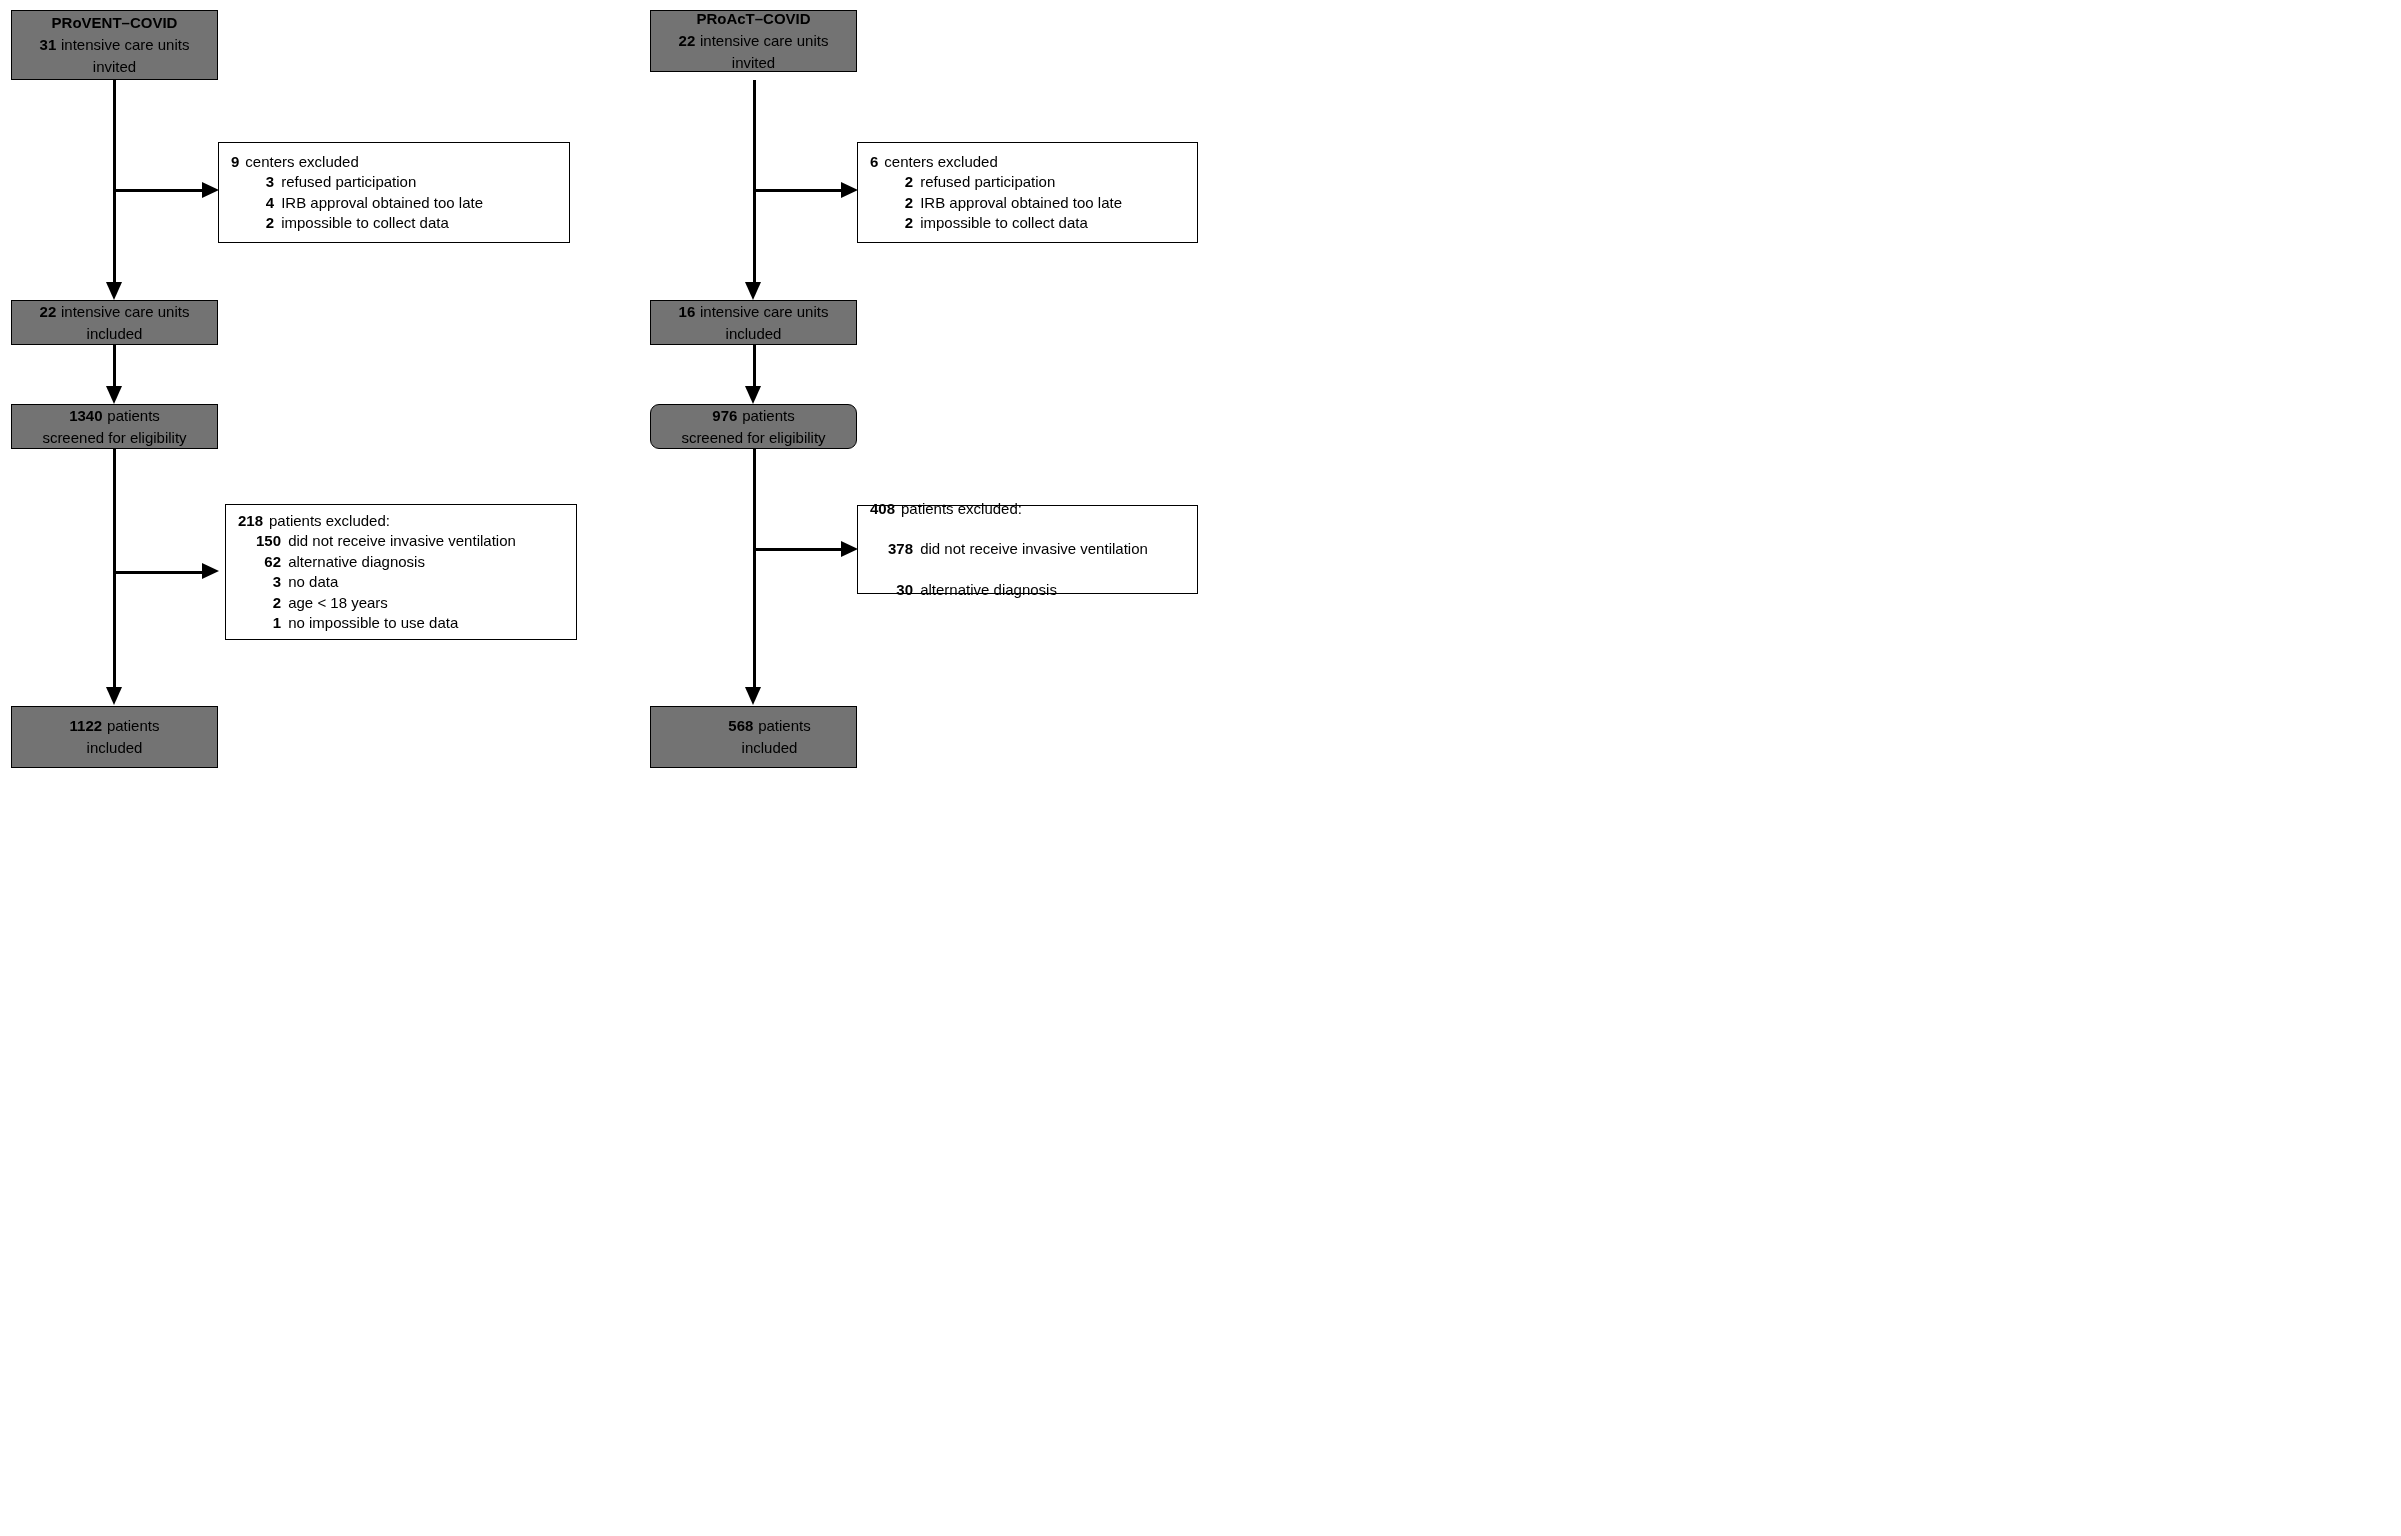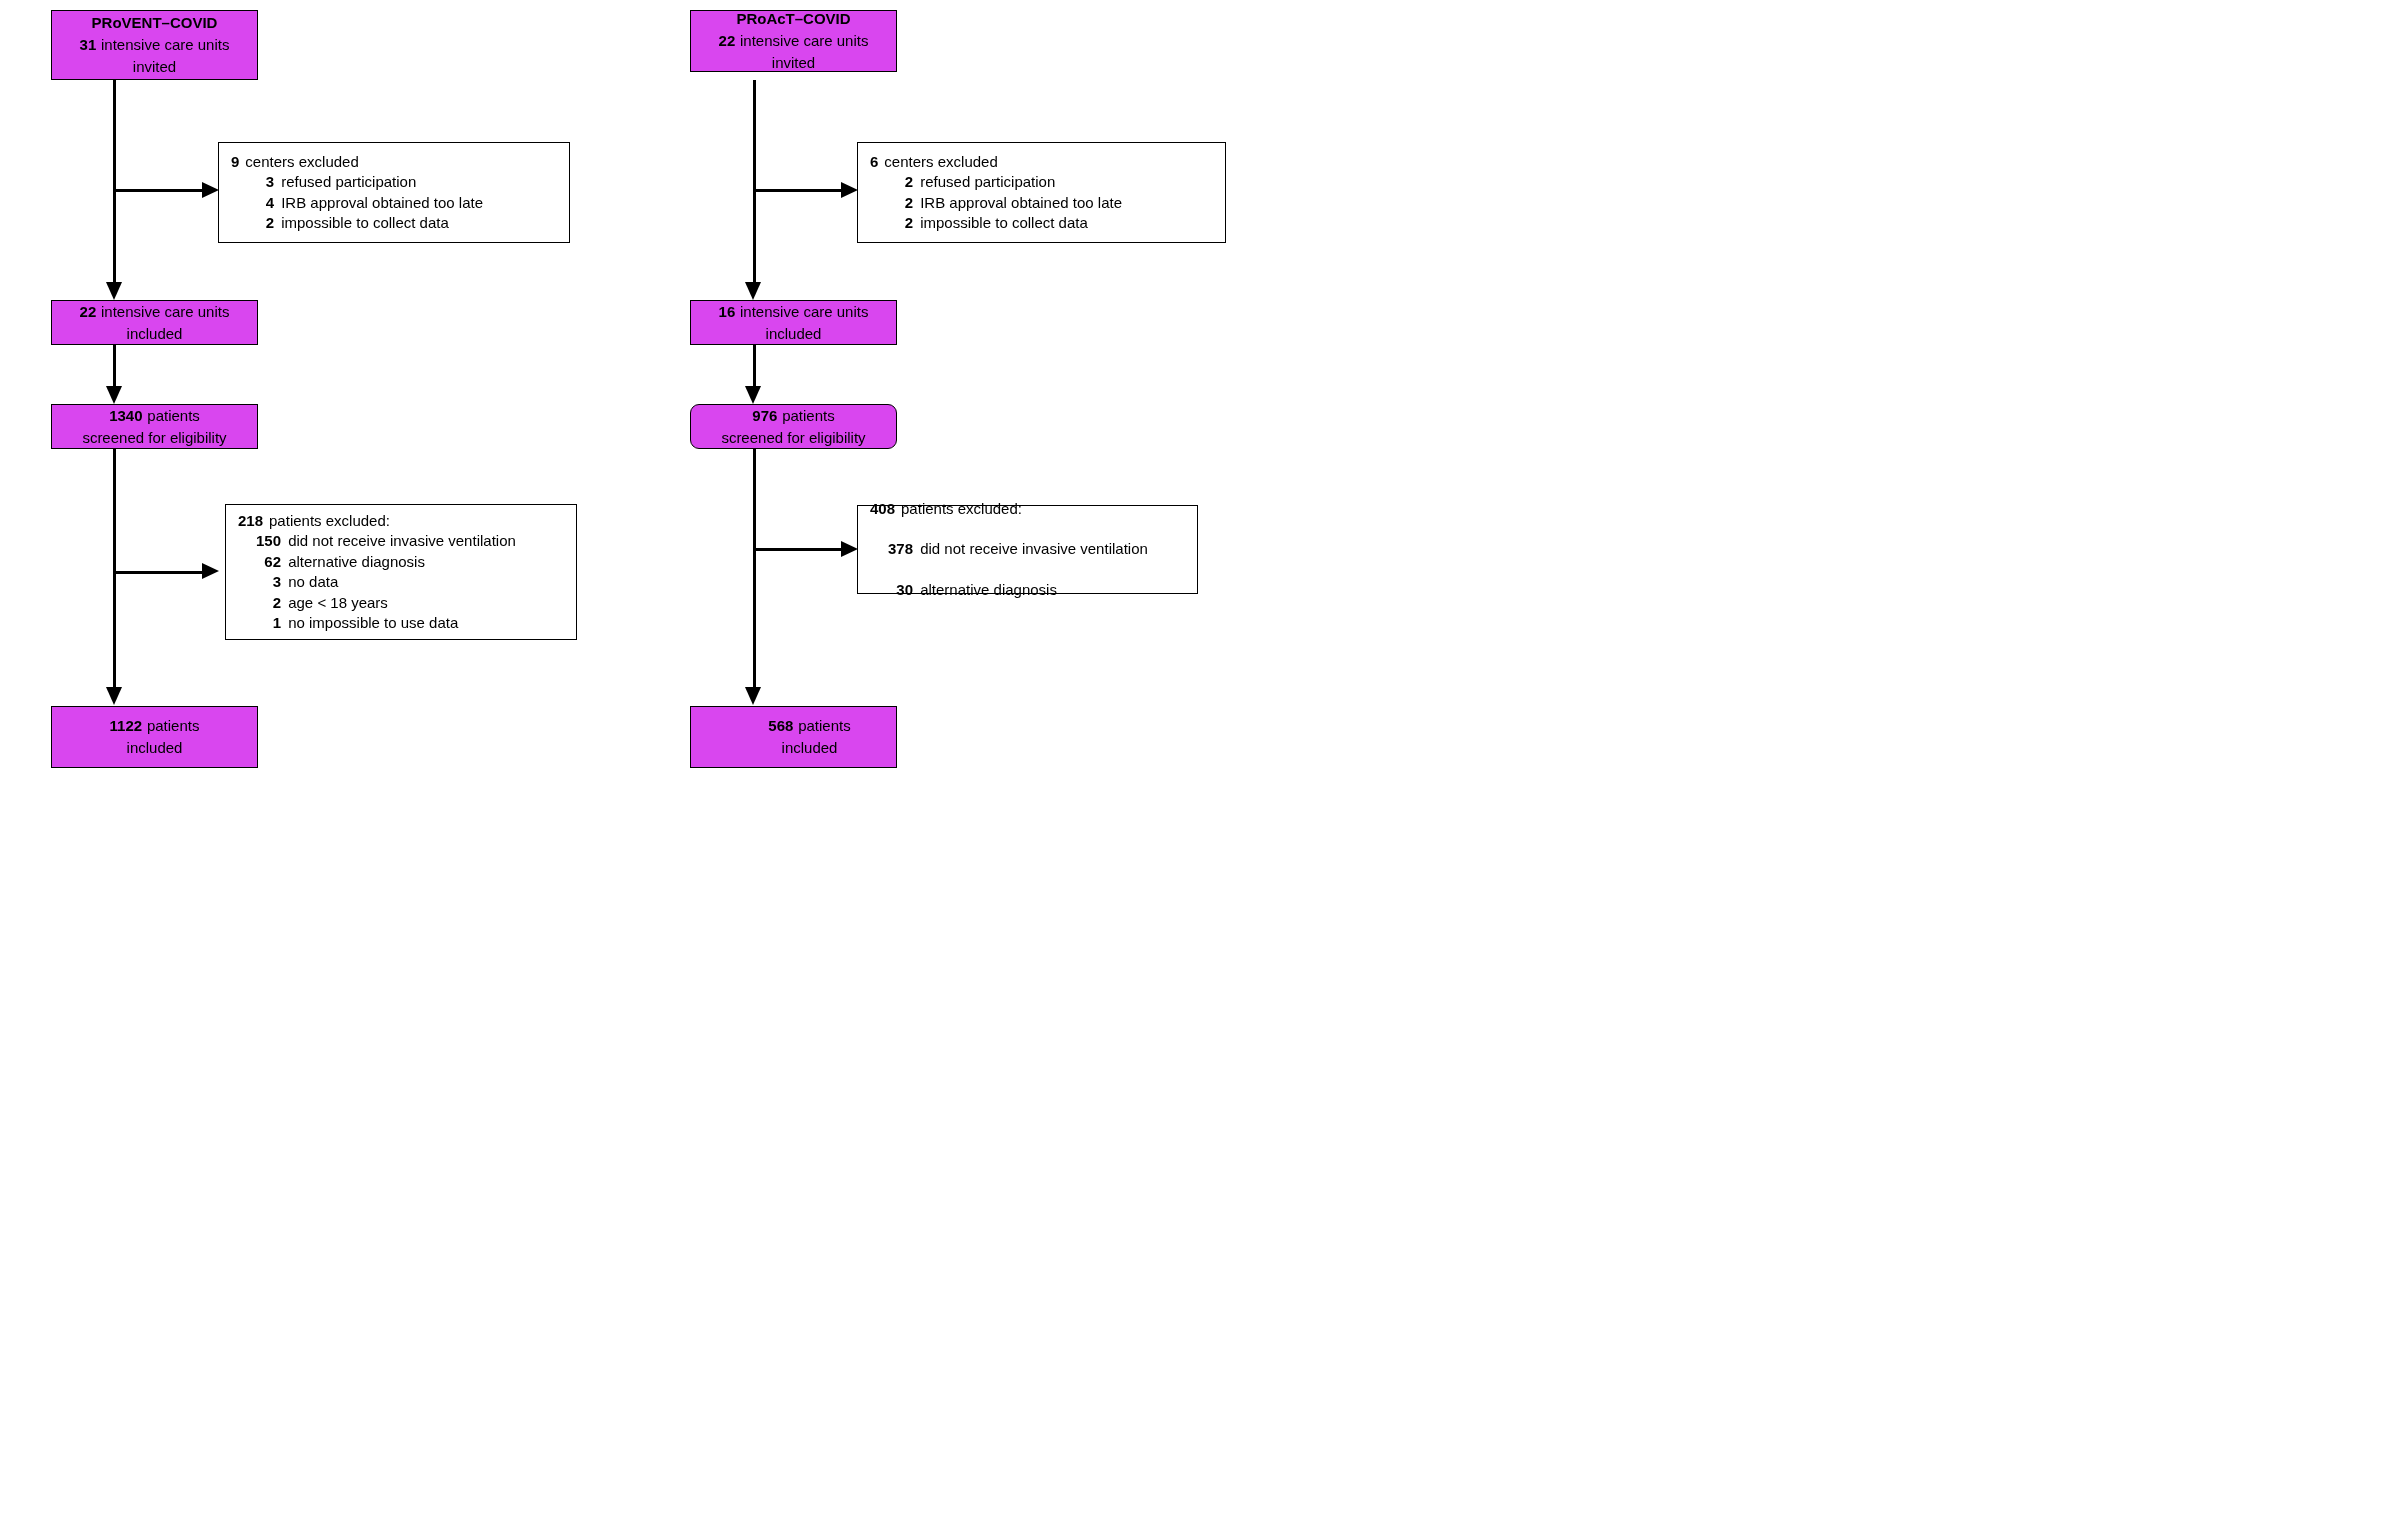--- a/index.html
+++ b/index.html
@@ -13,30 +13,29 @@
     height: 768px;
     background: #ffffff;
     font-family: "Liberation Sans", "DejaVu Sans", sans-serif;
     color: #000000;
   }
   
   .box {
     position: absolute;
     box-sizing: border-box;
     border: 1.8px solid #000000;
-    background: #d946ef;
+    background: #737373;
     display: flex;
     flex-direction: column;
     align-items: center;
     justify-content: center;
     text-align: center;
     font-size: 15px;
     line-height: 22px;
     white-space: nowrap;
-    margin-left: 40px;
   }
   
   .excl {
     position: absolute;
     box-sizing: border-box;
     border: 1.8px solid #000000;
     background: #ffffff;
     display: flex;
     flex-direction: column;
     justify-content: center;
@@ -180,21 +179,21 @@
     </div>
     <div>invited</div>
   </div>
 
   <div class="vline" style="left:753px; top:80px; height:204px;"></div>
   <div class="ah-down" style="left:745px; top:282px;"></div>
 
   <div class="hline" style="left:754px; top:189px; width:87px;"></div>
   <div class="ah-right" style="left:841px; top:182px;"></div>
 
-  <div class="excl" style="left:857px; top:142px; width:369px; height:101px;">
+  <div class="excl" style="left:857px; top:142px; width:341px; height:101px;">
     <div class="hdr">
       <span class="b">6</span><span class="gap">centers excluded</span>
     </div>
     <div class="row">
       <span class="num">2</span>
         <span class="lab">refused participation</span>
     </div>
     <div class="row">
       <span class="num">2</span>
         <span class="lab">IRB approval obtained too late</span>

